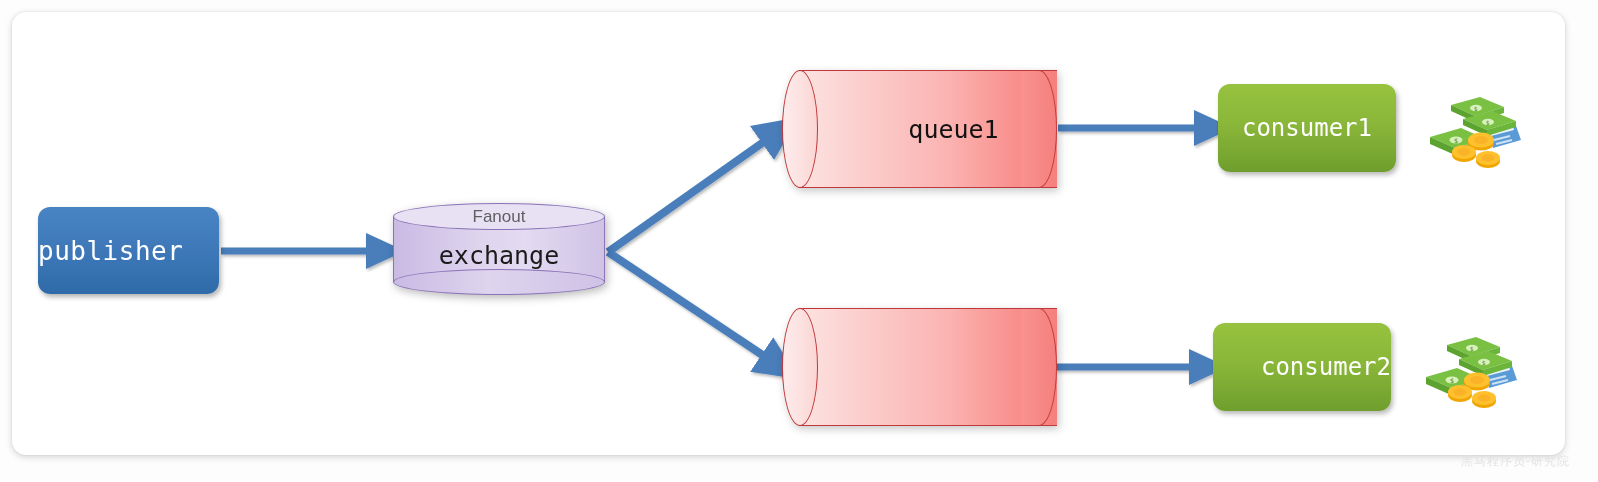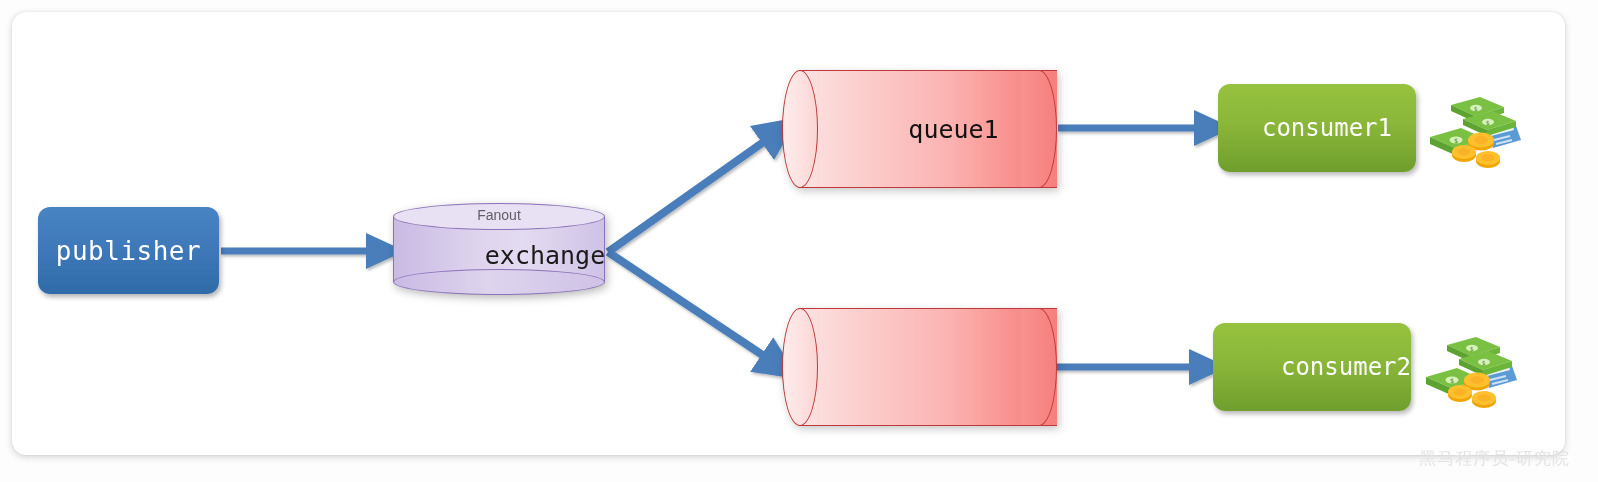--- a/index.html
+++ b/index.html
@@ -44,21 +44,20 @@
     position: absolute;
     left: 38px;
     top: 207px;
     width: 181px;
     height: 87px;
     border-radius: 12px;
     background: linear-gradient(180deg, #4884c4 0%, #3f79ba 45%, #2f6ba8 100%);
     box-shadow: 2px 3px 5px rgba(0,0,0,0.30);
     display: flex;
     align-items: center;
-    justify-content: center;
   }
   .publisher .mono-label {
     color: #ffffff;
     font-size: 26px;
     letter-spacing: 0.5px;
   }
 
   
   .exchange {
     position: absolute;
@@ -100,35 +99,34 @@
     background: #e7e1f3;
     border: 1.6px solid #8b73b8;
     box-sizing: border-box;
   }
   .exchange .fanout-text {
     position: absolute;
     left: 0;
     top: 4px;
     width: 100%;
     text-align: center;
-    font-size: 14px;
+    font-size: 17px;
     color: #5f5f63;
     font-family: "Liberation Sans", sans-serif;
     z-index: 5;
   }
   .exchange .exchange-text {
     position: absolute;
     left: 0;
     top: 38px;
     width: 100%;
     text-align: center;
     font-size: 25px;
     color: #1a1a1a;
     z-index: 5;
-    margin-left: 46px;
   }
 
   
   .queue {
     position: absolute;
     width: 275px;
     height: 118px;
     filter: drop-shadow(2px 3px 4px rgba(0,0,0,0.22));
   }
   .queue.q1 { left: 782px; top: 70px; }
@@ -187,21 +185,20 @@
   .consumer {
     position: absolute;
     width: 178px;
     height: 88px;
     border-radius: 12px;
     background: linear-gradient(180deg, #96c23f 0%, #8ab739 45%, #6f9e2e 100%);
     box-shadow: 2px 3px 5px rgba(0,0,0,0.28);
     display: flex;
     align-items: center;
     justify-content: center;
-    padding-left: 20px;
   }
   .consumer.c1 { left: 1218px; top: 84px; }
   .consumer.c2 { left: 1213px; top: 323px; justify-content: flex-end; }
   .consumer .mono-label {
     color: #ffffff;
     font-size: 24px;
   }
 
   
   .money-icon {
@@ -220,21 +217,21 @@
     width: 1598px;
     height: 482px;
     pointer-events: none;
   }
 
   
   .watermark {
     position: absolute;
     right: 28px;
     bottom: 12px;
-    font-size: 17px;
+    font-size: 12px;
     color: #e3e3e3;
     font-family: Liberation Serif, serif;
     letter-spacing: 1px;
     white-space: nowrap;
     margin-left: 16px;
   }
 </style>
 </head>
 <body>
 

